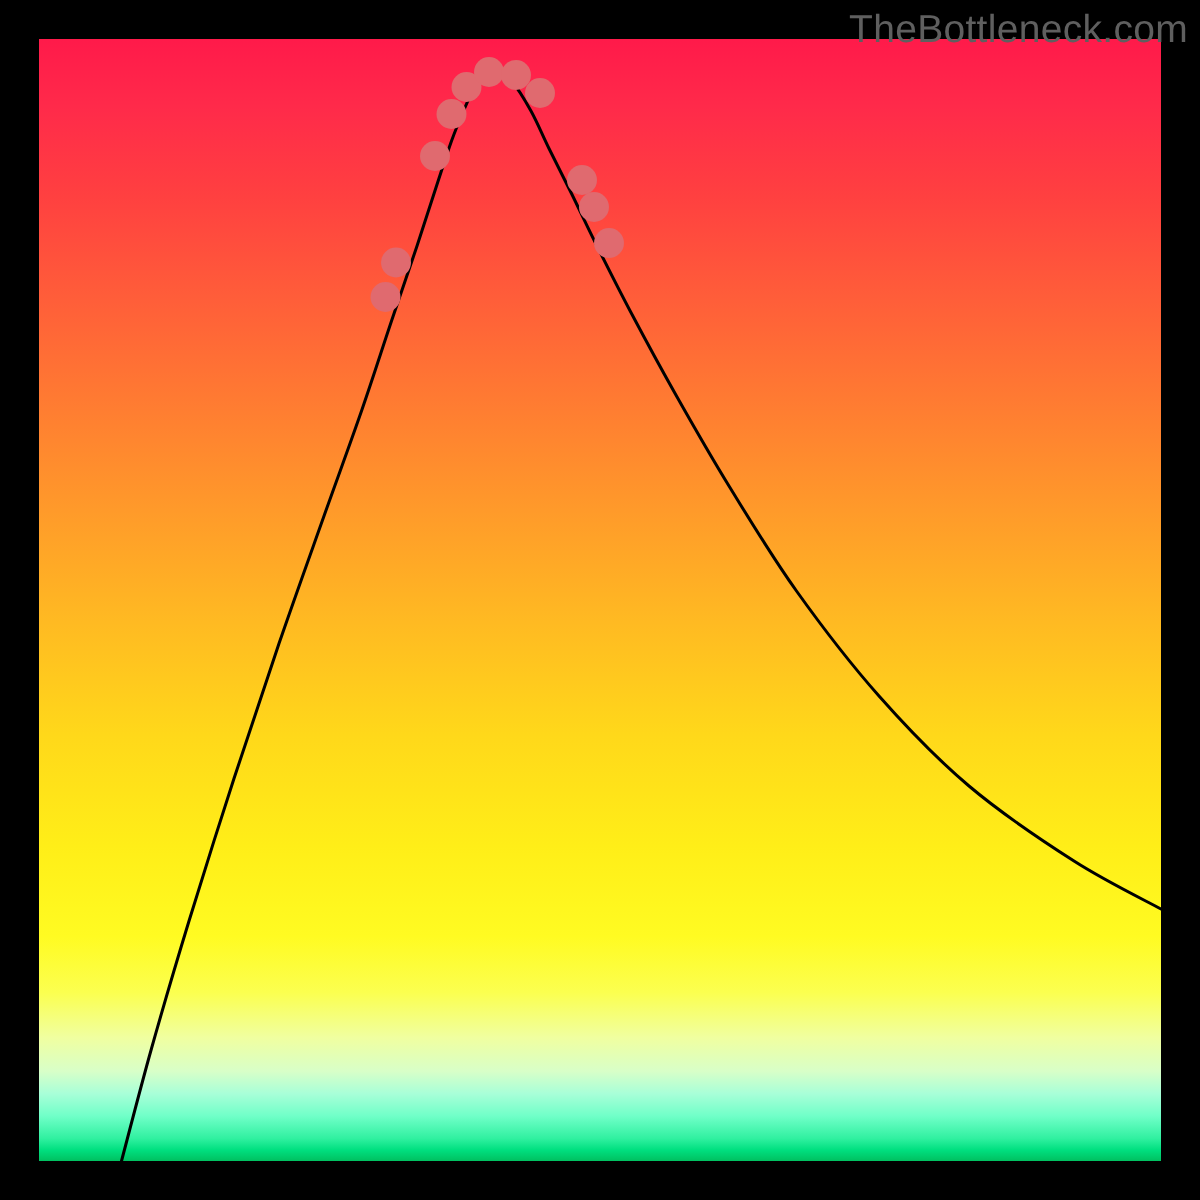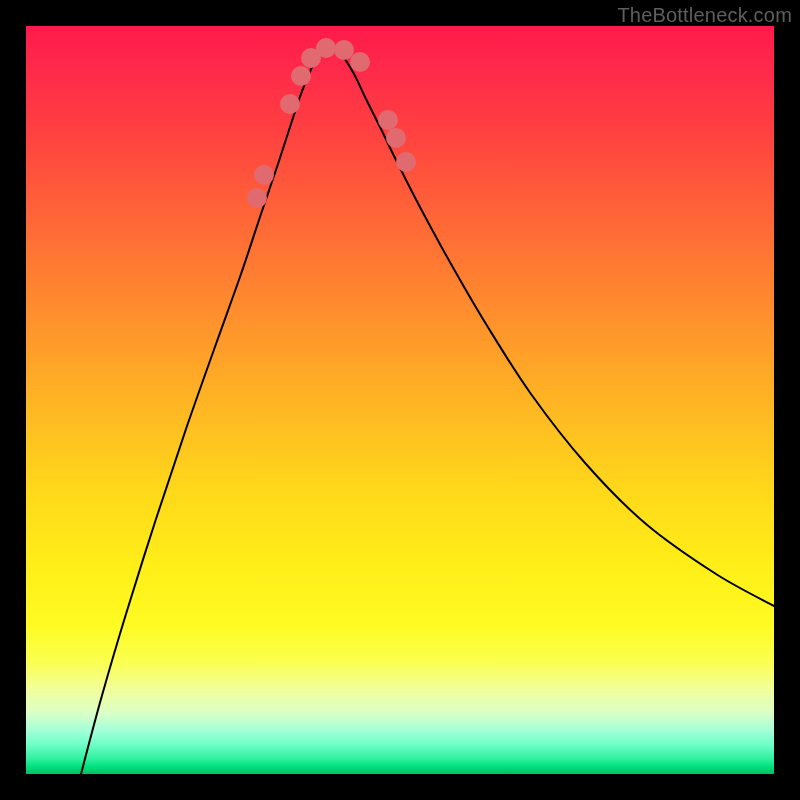--- a/index.html
+++ b/index.html
@@ -36,21 +36,21 @@
       #30f0a0 98%,
       #00e080 99%,
       #00c060 100%
     );
   }
   .watermark {
     position: absolute;
     top: 4px;
     right: 8px;
     color: #5f5f5f;
-    font-size: 20px;
+    font-size: 26px;
     font-weight: 500;
     letter-spacing: 0.2px;
   }
   svg.overlay {
     position: absolute;
     left: 26px;
     top: 26px;
     width: 748px;
     height: 748px;
     overflow: visible;

